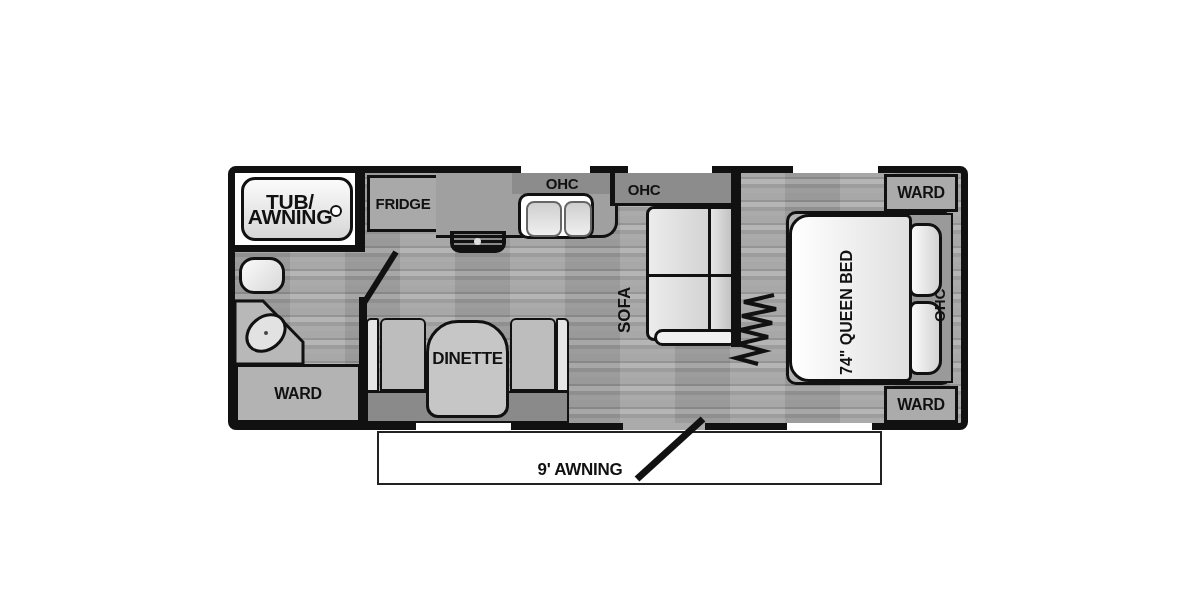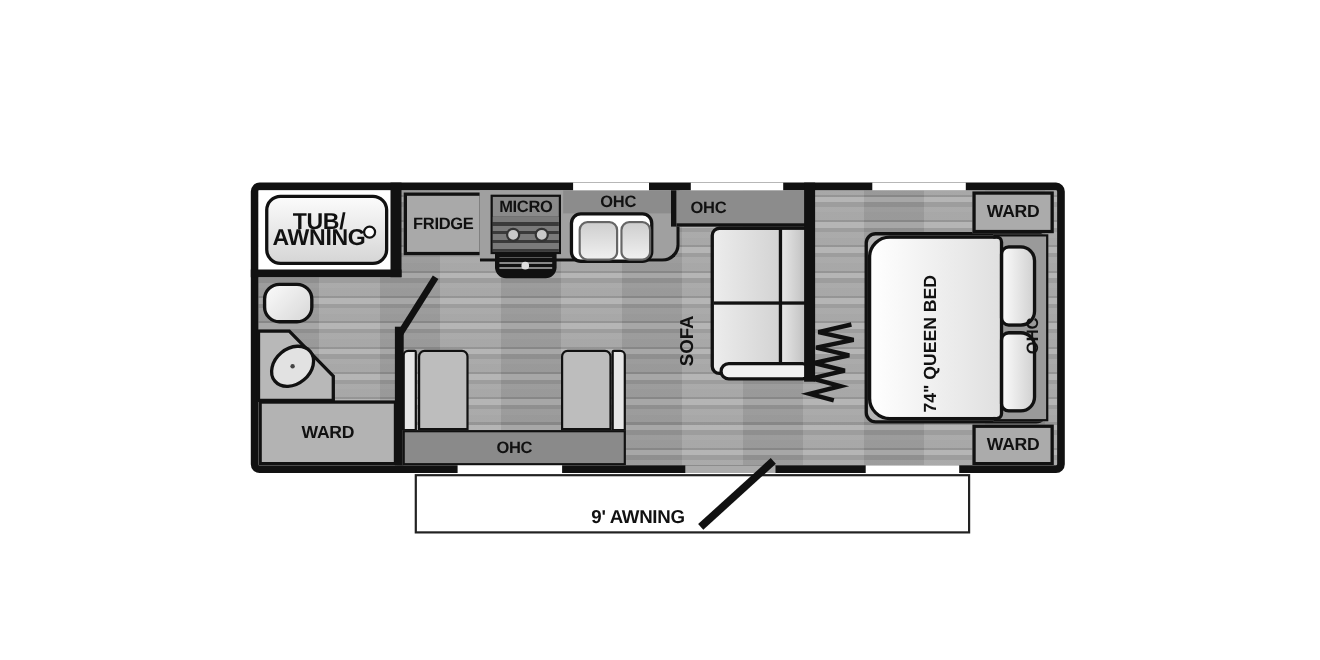--- a/index.html
+++ b/index.html
@@ -59,27 +59,20 @@
   <div class="abs wall" style="left:359px;top:297px;width:8px;height:126px;"></div>
 
   <div class="abs cab lbl" style="left:367px;top:175px;width:72px;height:57px;background:#a9a9a9;font-size:15px;">
     <span>FRIDGE</span>
   </div>
   <div class="abs" style="left:436px;top:173px;width:182px;height:65px;box-sizing:border-box;background:#a0a0a0;border-bottom:3px solid #111;border-right:3px solid #111;border-bottom-right-radius:16px;"></div>
   <div class="abs band lbl" style="left:512px;top:173px;width:100px;height:21px;font-size:15px;">
     <span>OHC</span>
   </div>
 
-  <div class="abs cab2" style="left:446px;top:177px;width:64px;height:54px;background:#8a8a8a;">
-    <div class="lbl" style="position:absolute;left:0;top:1px;width:100%;height:16px;font-size:15px;">MICRO</div>
-    <div style="position:absolute;left:0;bottom:0;width:100%;height:32px;background:repeating-linear-gradient(0deg,#3a3a3a 0 3px,#7a7a7a 3px 8px);">
-      <div style="position:absolute;left:12px;top:10px;width:9px;height:9px;border-radius:50%;background:#c9c9c9;border:2px solid #333;"></div>
-      <div style="position:absolute;left:38px;top:10px;width:9px;height:9px;border-radius:50%;background:#c9c9c9;border:2px solid #333;"></div>
-    </div>
-  </div>
   <div class="abs" style="left:450px;top:231px;width:56px;height:22px;background:#111;border-radius:0 0 10px 10px;">
     <div style="position:absolute;left:4px;right:4px;top:3px;height:14px;background:repeating-linear-gradient(0deg,#111 0 3px,#888 3px 5px);"></div>
     <div style="position:absolute;left:24px;top:7px;width:7px;height:7px;border-radius:50%;background:#ddd;"></div>
   </div>
 
   <div class="abs cab" style="left:518px;top:193px;width:76px;height:46px;background:#fff;border-radius:10px;">
     <div style="position:absolute;left:5px;top:5px;width:32px;height:32px;background:linear-gradient(180deg,#cfcfcf,#efefef);border:2px solid #666;border-radius:8px;"></div>
     <div style="position:absolute;left:43px;top:5px;width:24px;height:32px;background:linear-gradient(180deg,#cfcfcf,#efefef);border:2px solid #666;border-radius:8px;"></div>
   </div>
   <div class="abs wall" style="left:610px;top:173px;width:5px;height:33px;"></div>
@@ -94,20 +87,23 @@
   <div class="abs cab" style="left:654px;top:329px;width:84px;height:17px;background:#f0f0f0;border-radius:9px;"></div>
   <div class="abs vtext" style="left:615px;top:233px;height:100px;font-size:17px;">SOFA</div>
   <div class="abs wall" style="left:731px;top:166px;width:10px;height:181px;"></div>
 
   <div class="abs cab2" style="left:366px;top:318px;width:13px;height:74px;background:#e6e6e6;border-radius:5px 2px 0 0;"></div>
   <div class="abs cab2" style="left:380px;top:318px;width:46px;height:73px;background:#bdbdbd;border-radius:6px 6px 0 0;"></div>
   <div class="abs cab2" style="left:510px;top:318px;width:46px;height:73px;background:#bdbdbd;border-radius:6px 6px 0 0;"></div>
   <div class="abs cab2" style="left:556px;top:318px;width:13px;height:74px;background:#e6e6e6;border-radius:2px 5px 0 0;"></div>
   <div class="abs cab2" style="left:366px;top:391px;width:203px;height:32px;background:#8a8a8a;">
     <div class="lbl" style="position:absolute;left:0;top:0;width:100%;height:100%;font-size:15px;">OHC</div>
+  </div>
+  <div class="abs cab lbl" style="left:426px;top:320px;width:83px;height:98px;background:#c6c6c6;border-radius:32px 32px 12px 12px;font-size:17px;padding-bottom:22px;">
+    <span>DINETTE</span>
   </div>
 
   <div class="abs cab" style="left:786px;top:211px;width:166px;height:174px;background:#b5b5b5;border-radius:10px;"></div>
   <div class="abs cab2" style="left:903px;top:213px;width:50px;height:170px;background:#9a9a9a;"></div>
   <div class="abs cab" style="left:789px;top:214px;width:123px;height:168px;background:linear-gradient(90deg,#ffffff,#e0e0e0);border-radius:20px 6px 6px 20px;">
     <div class="vtext" style="position:absolute;left:46px;top:10px;height:148px;font-size:16px;">74" QUEEN BED</div>
   </div>
   <div class="abs cab" style="left:909px;top:223px;width:33px;height:74px;background:linear-gradient(90deg,#fafafa,#d2d2d2);border-radius:8px 14px 14px 8px;"></div>
   <div class="abs cab" style="left:909px;top:301px;width:33px;height:74px;background:linear-gradient(90deg,#fafafa,#d2d2d2);border-radius:8px 14px 14px 8px;"></div>
   <div class="abs vtext" style="left:931px;top:278px;height:44px;font-size:15px;">OHC</div>

